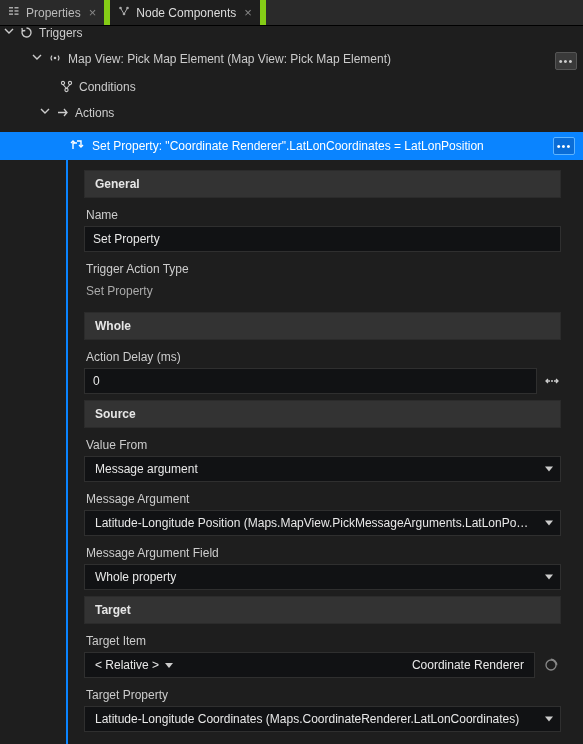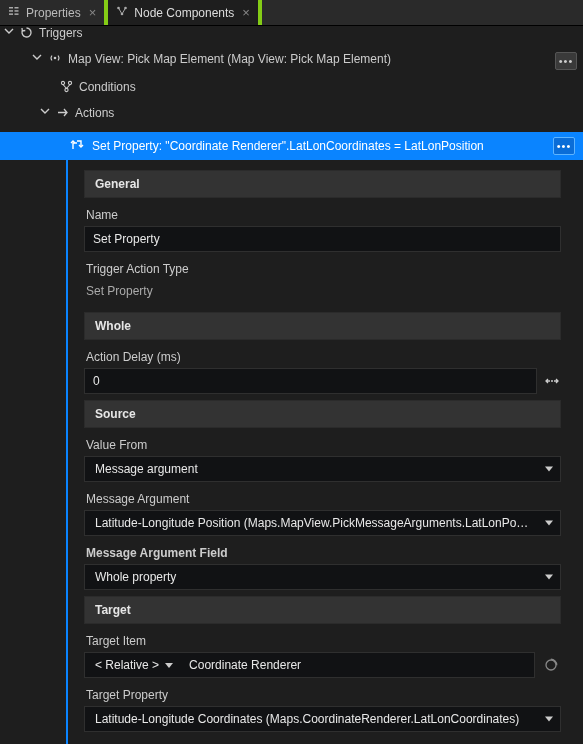--- a/index.html
+++ b/index.html
@@ -15,21 +15,21 @@
     height: 26px;
     background: #2a2a2a;
     display: flex;
     align-items: stretch;
     border-bottom: 1px solid #000;
   }
   .tab {
     display: flex; align-items: center;
     padding: 0 8px;
     color: #bbb;
-    border-right: 4px solid #84cc16;
+    border-right: 6px solid #84cc16;
     gap: 6px;
     cursor: pointer;
   }
   .tab.active {
     background: #1e1e1e;
     color: #ddd;
   }
   .tab .close { color: #888; font-size: 13px; margin-left: 2px;}
   .panel {
     height: calc(744px - 26px);
@@ -148,21 +148,21 @@
     border-right:4px solid transparent;
     border-top:5px solid #ccc;
     transform:translateY(-50%);
     pointer-events:none;
   }
   .target-row-outer {
     display:flex; align-items:center; gap:6px;
   }
   .target-row-outer .combined {
     flex:1; display:flex;
-    background:#111214; border:1px solid #2f2f2f;
+    background:#111214; border:1px solid #2f2f2f;text-align:right;
   }
   .combined .rel {
     padding:5px 6px 5px 10px; color:#e8e8e8; display:flex; align-items:center; gap:6px;
     cursor:pointer;
   }
   .combined .rel .caret {
     width:0;height:0;border-left:4px solid transparent;border-right:4px solid transparent;border-top:5px solid #ccc;
   }
   .combined .tname { padding:5px 10px; color:#e8e8e8; flex:1;}
   .locate-icon {
@@ -306,21 +306,21 @@
       <div class="field-label">Value From</div>
       <div class="select-wrap">
           <div class="select">Message argument</div>
         </div>
 
       <div class="field-label" style="margin-top:6px;">Message Argument</div>
       <div class="select-wrap">
           <div class="select">Latitude-Longitude Position (Maps.MapView.PickMessageArguments.LatLonPosition)</div>
         </div>
 
-      <div class="field-label" style="margin-top:6px;font-weight:bold;">Message Argument Field</div>
+      <div class="field-label" style="margin-top:6px;">Message Argument Field</div>
       <div class="select-wrap">
           <div class="select">Whole property</div>
         </div>
 
       
       <div class="section-head">Target</div>
 
       <div class="field-label">Target Item</div>
       <div class="target-row-outer">
         <div class="combined">

